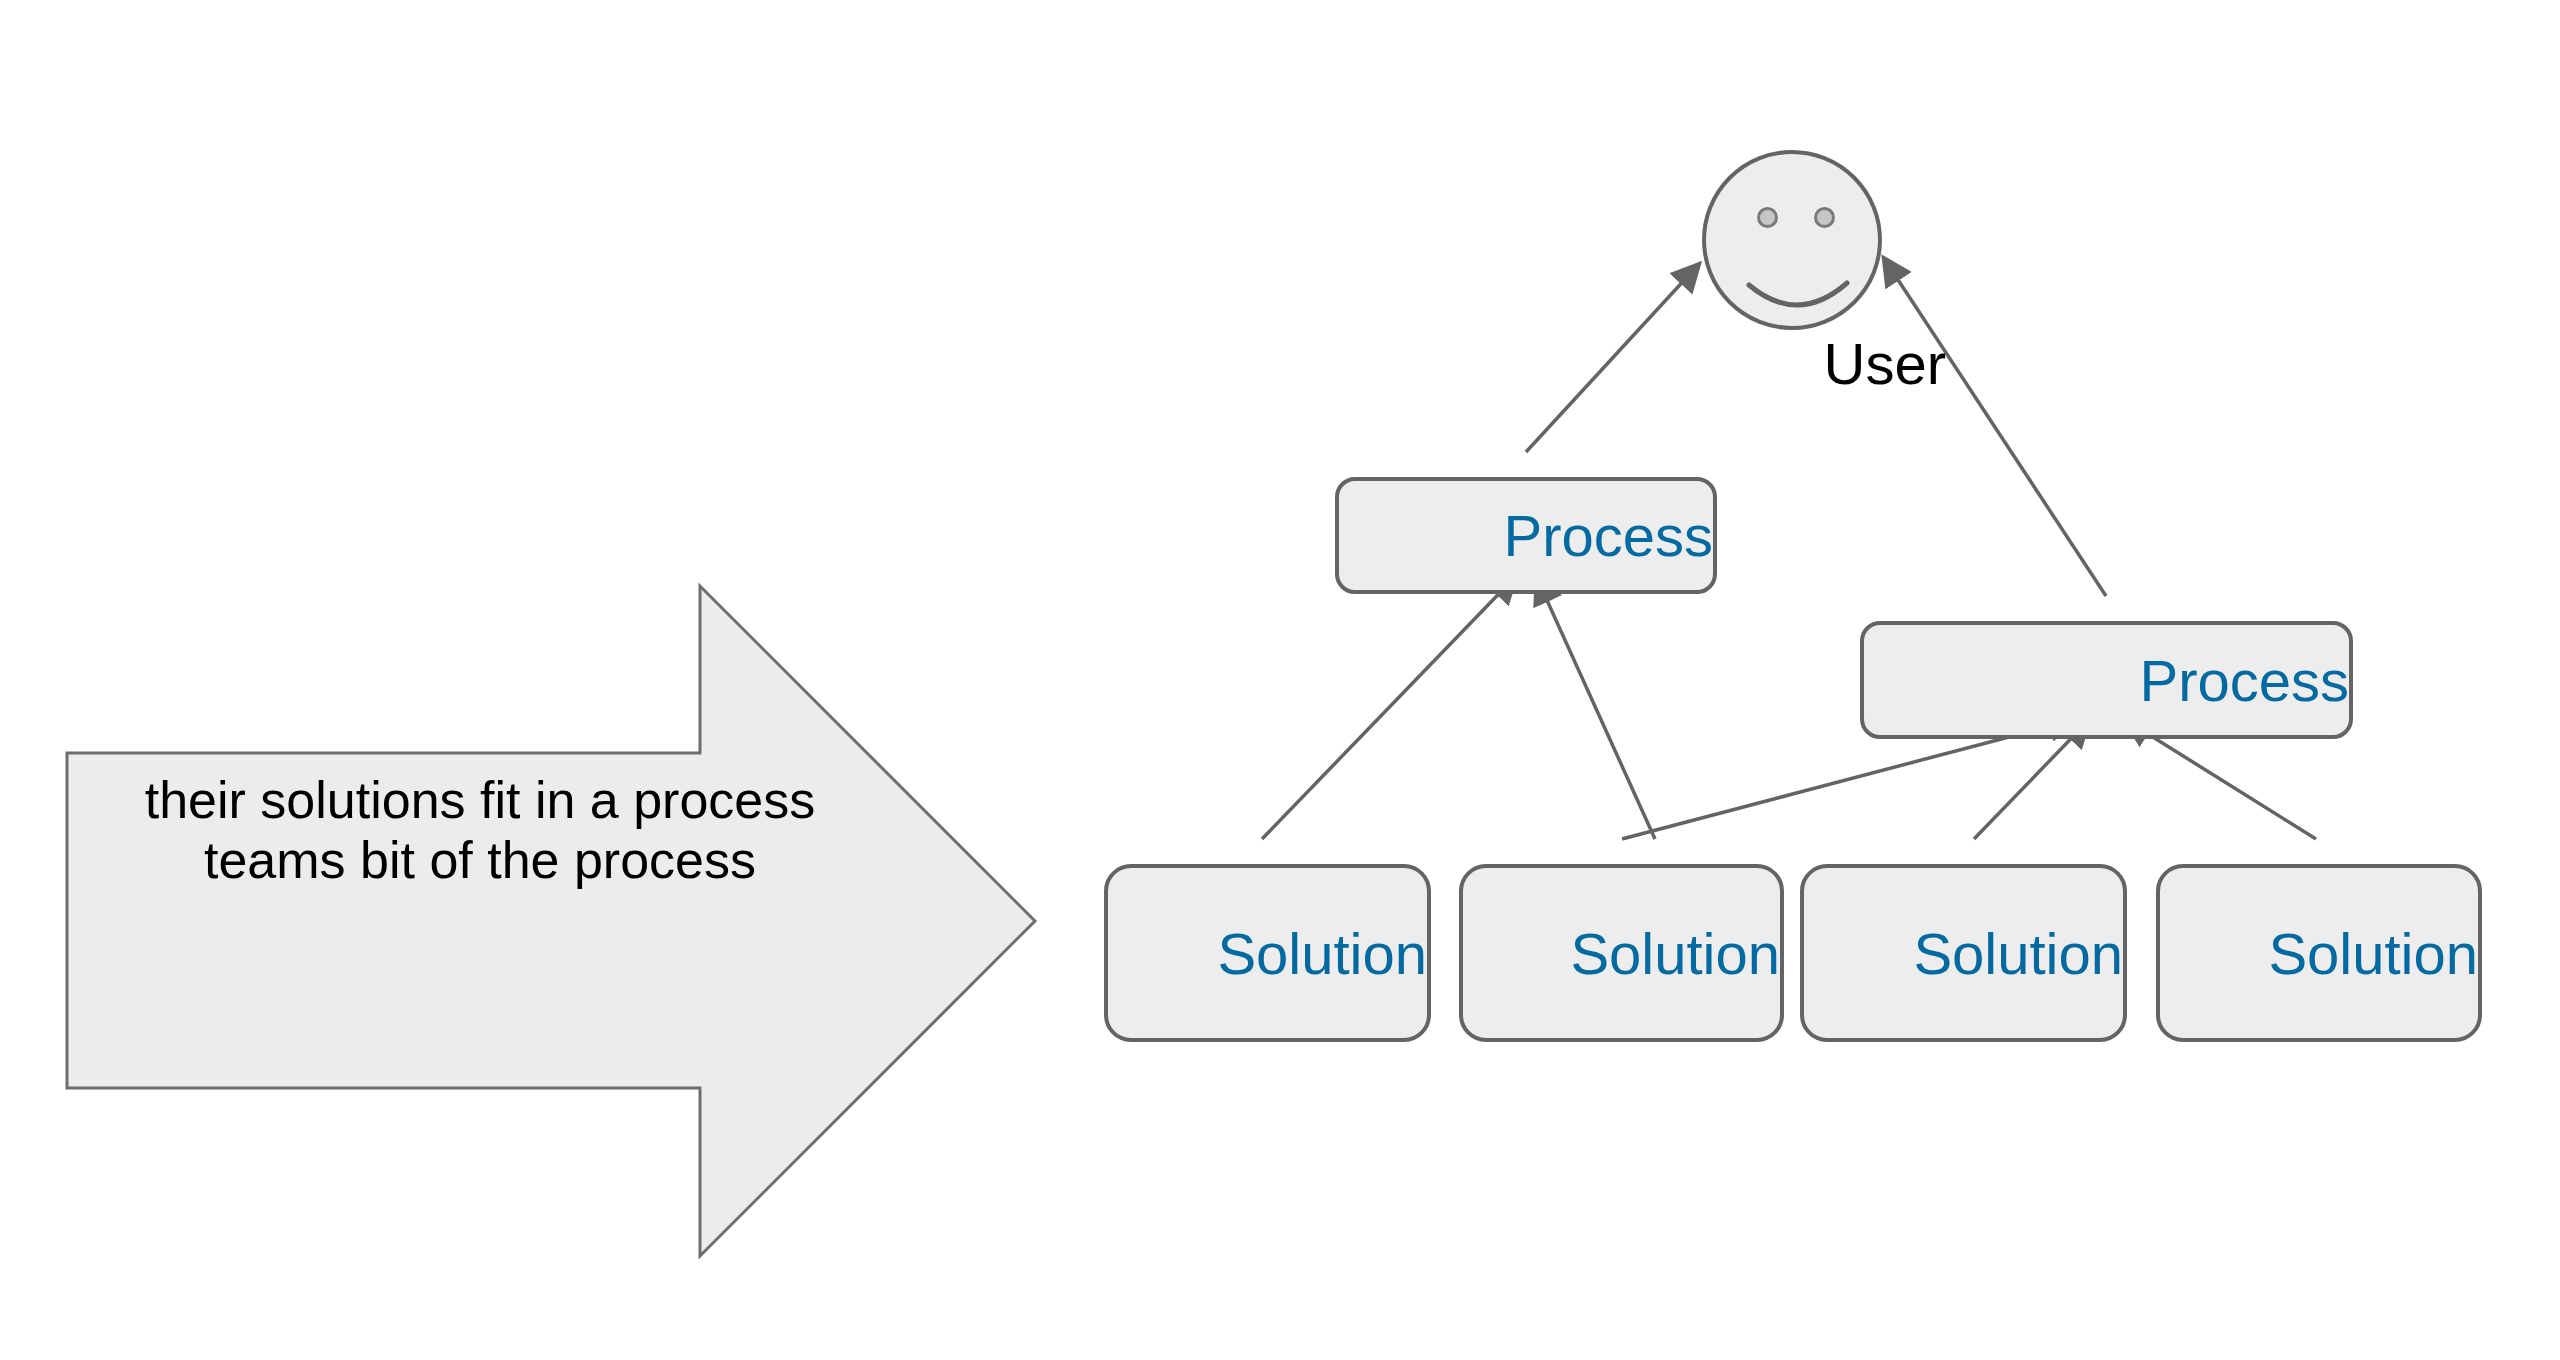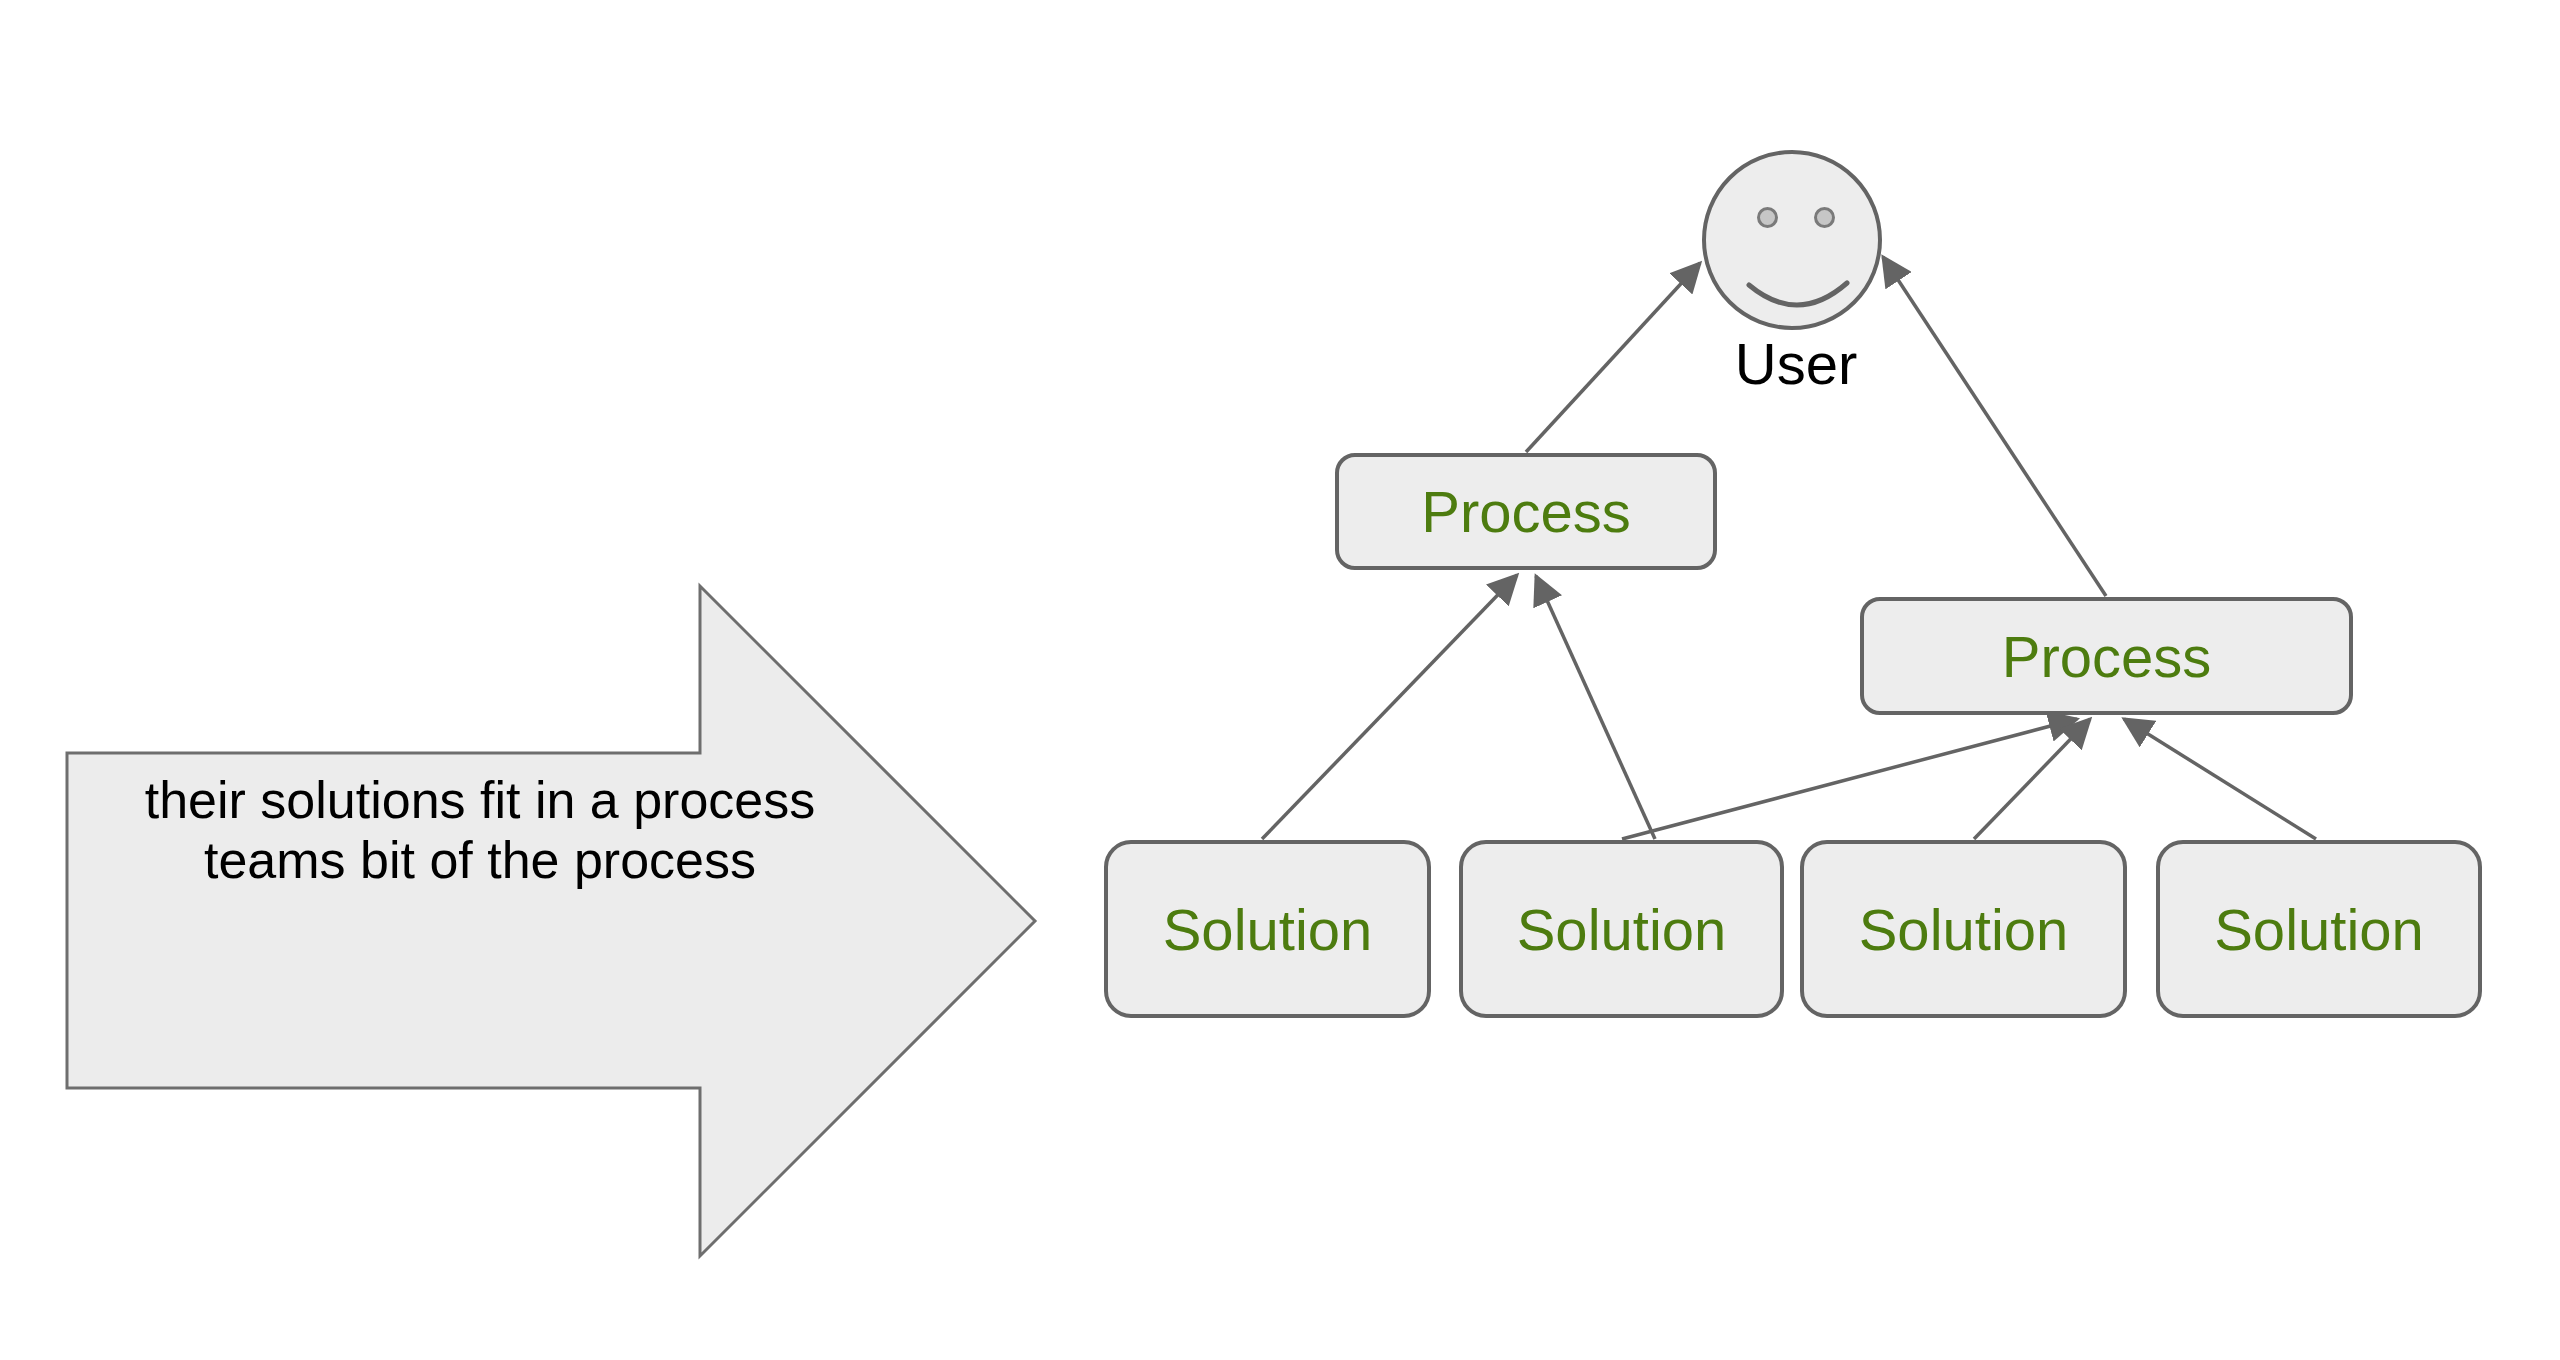--- a/index.html
+++ b/index.html
@@ -29,24 +29,25 @@
     color: #000000;
   }
   
   .node {
     position: absolute;
     box-sizing: border-box;
     background: #ededed;
     border: 4px solid #646464;
     display: flex;
     align-items: center;
-    justify-content: center;
+    justify-content: flex-end;
     font-size: 58px;
-    color: #4d7c0f;
+    color: #0369a1;
     white-space: nowrap;
+    margin-top: 24px;
   }
   .process { border-radius: 20px; }
   .solution { border-radius: 27px; }
   #process-1 { left: 1335px; top: 453px; width: 382px; height: 117px; }
   #process-2 { left: 1860px; top: 597px; width: 493px; height: 118px; }
   #solution-1 { left: 1104px; top: 840px; width: 327px; height: 178px; }
   #solution-2 { left: 1459px; top: 840px; width: 325px; height: 178px; }
   #solution-3 { left: 1800px; top: 840px; width: 327px; height: 178px; }
   #solution-4 { left: 2156px; top: 840px; width: 326px; height: 178px; }
   
@@ -67,21 +68,21 @@
     border: 3px solid #7a7a7a;
     border-radius: 50%;
   }
   .eye.left  { left: 51px; top: 53px; }
   .eye.right { left: 108px; top: 53px; }
   .smile-svg { position: absolute; left: 0; top: 0; width: 172px; height: 172px; }
   .user-label {
     position: absolute;
     left: 1646px; top: 330px;
     width: 300px;
-    text-align: center;
+    text-align: right;
     font-size: 58px;
     color: #000000;
   }
 </style>
 </head>
 <body>
 
 <div class="canvas">
 
   <svg class="layer" viewBox="0 0 2560 1360">

